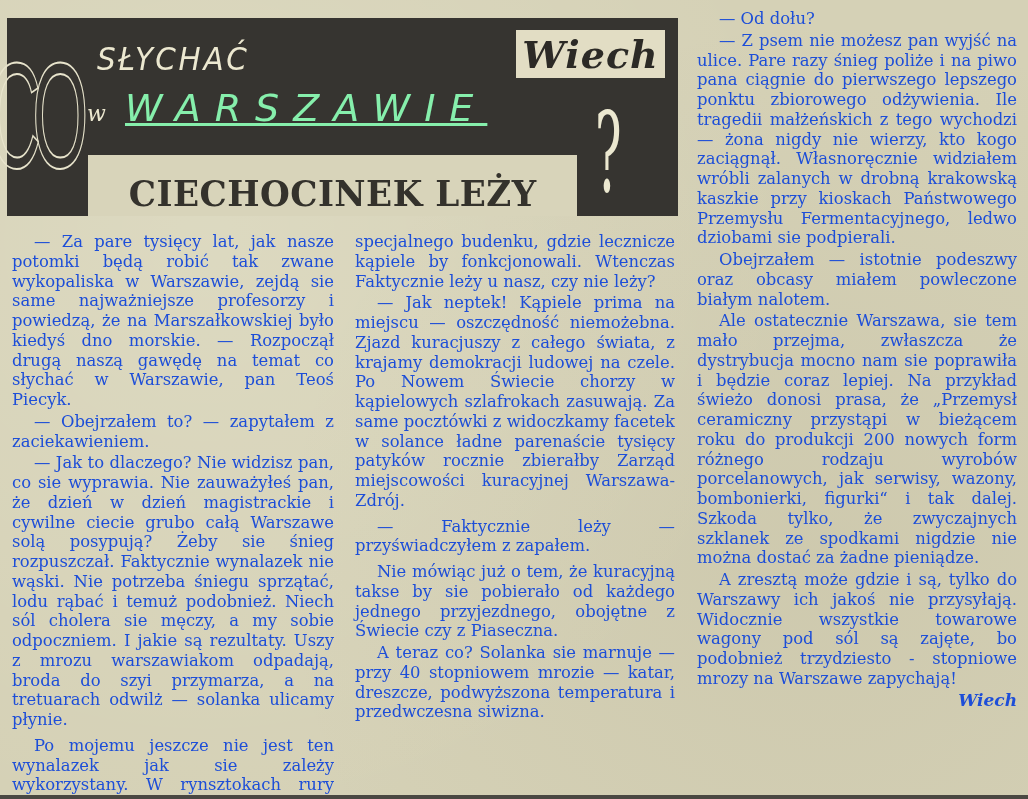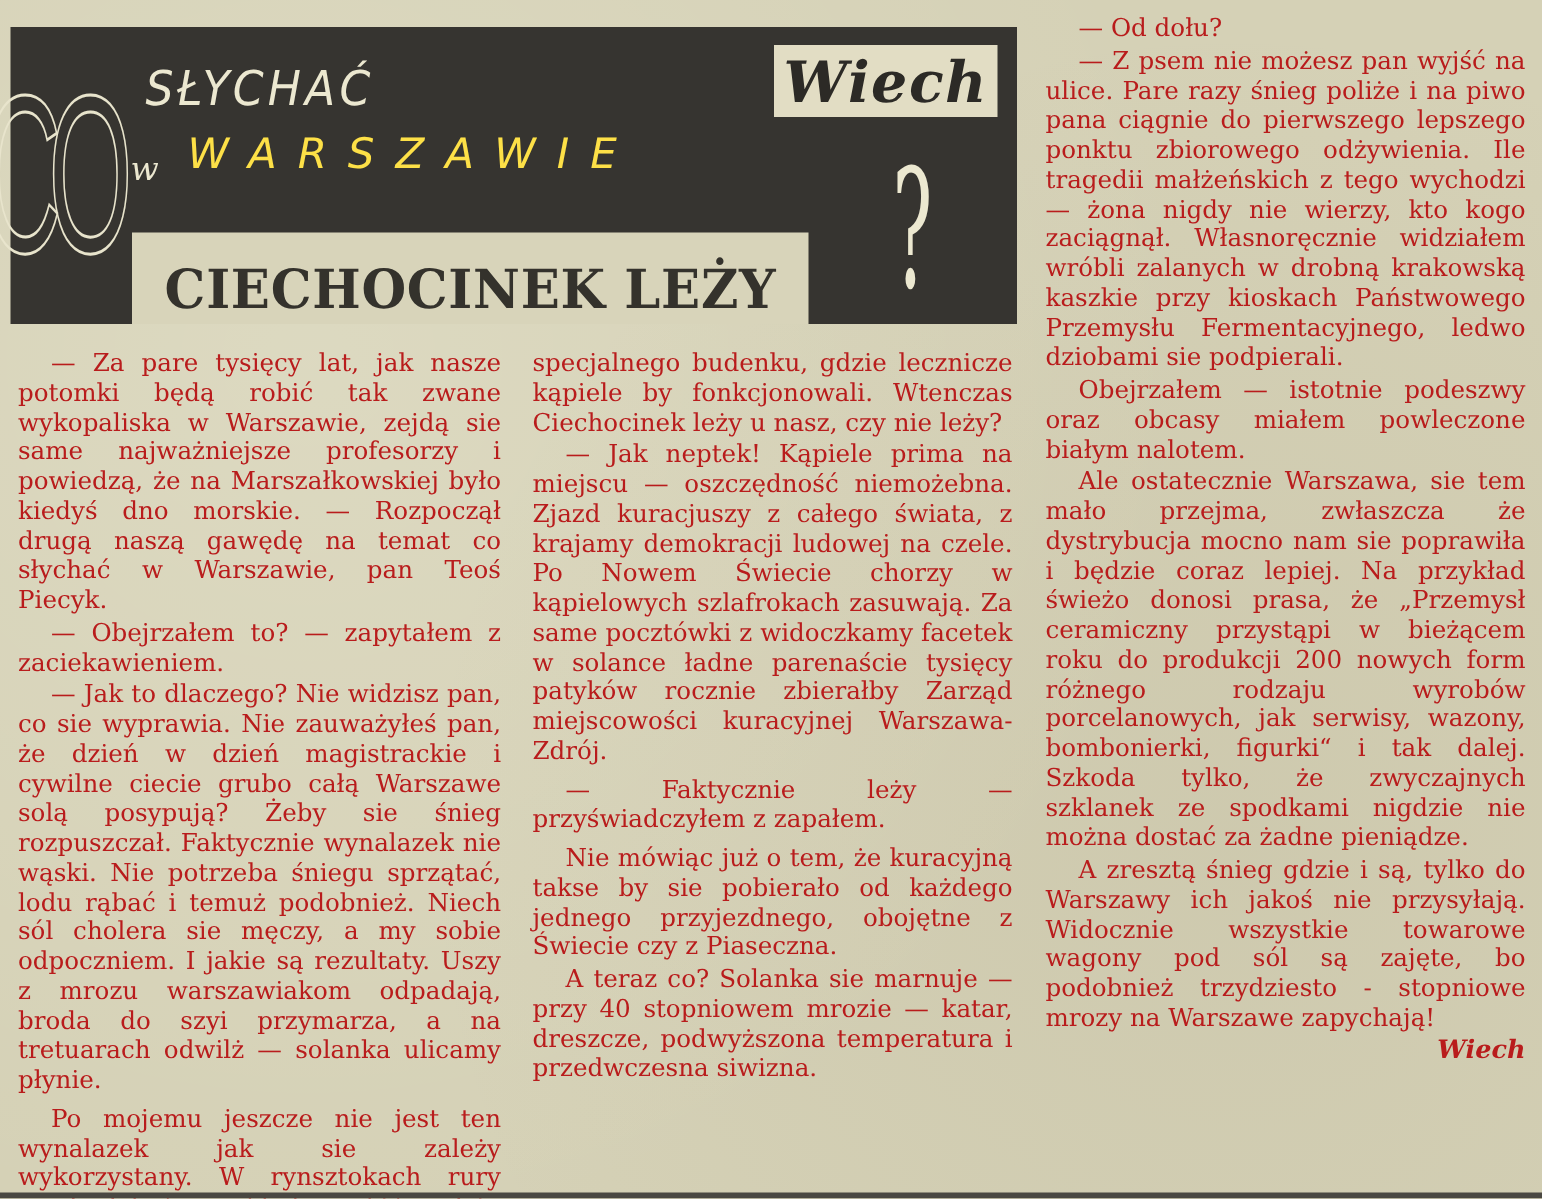--- a/index.html
+++ b/index.html
@@ -70,26 +70,27 @@
       position: absolute;
       left: 80px; top: 83px;
       color: #ece8d0;
       font-family: "DejaVu Serif", serif;
       font-style: italic;
       font-size: 22px;
     }
     .mh-warszawie {
       position: absolute;
       left: 118px; top: 68px;
-      color: #fde047;
+      color: #86efac;
       font-family: "DejaVu Sans", sans-serif;
       font-style: italic;
       font-weight: 300;
-      font-size: 28px;
+      font-size: 38px;
       letter-spacing: 14px;
+      text-decoration: underline;
     }
     .mh-author-box {
       position: absolute;
       left: 509px; top: 12px;
       width: 149px; height: 48px;
       background: #e2ddc4;
       display: flex; align-items: center; justify-content: center;
     }
     .mh-author {
       font-family: "DejaVu Serif", serif;
@@ -106,41 +107,41 @@
       font-family: "DejaVu Serif", serif;
       font-weight: 100;
       font-size: 110px;
       line-height: 1;
       transform: scaleX(0.45);
       transform-origin: left;
     }
     .mh-title-box {
       position: absolute;
       left: 81px; top: 137px;
-      width: 451px; height: 61px;
+      width: 489px; height: 61px;
       background: #d8d4ba;
       display: flex; align-items: flex-end; justify-content: center;
     }
     .mh-title {
       font-family: "DejaVu Serif", serif;
       font-weight: bold;
       font-size: 36px;
       color: #34322c;
       letter-spacing: 0.5px;
       margin-bottom: 2px;
       transform: scaleX(0.95);
     }
 
     
     .col {
       position: absolute;
       font-size: 16.4px;
       line-height: 19.75px;
       text-align: justify;
-      color: #b91c1c;
+      color: #1d4ed8;
     }
     .col p {
       margin: 0 0 2px 0;
       text-indent: 22px;
     }
     .col p.cont { text-indent: 0; }
     .col p.gap { margin-bottom: 6px; }
     #col-1 { left: 12px; top: 232px; width: 322px; }
     #col-2 { left: 355px; top: 232px; width: 320px; }
     #col-3 { left: 697px; top: 9px;   width: 320px; }
@@ -176,29 +177,29 @@
 </div>
 
 <div class="col" id="col-1">
   <p>— Za pare tysięcy lat, jak nasze potomki będą robić tak zwane wykopaliska w Warszawie, zejdą sie same najważniejsze profesorzy i powiedzą, że na Marszałkowskiej było kiedyś dno morskie. — Rozpoczął drugą naszą gawędę na temat co słychać w Warszawie, pan Teoś Piecyk.</p>
   <p>— Obejrzałem to? — zapytałem z zaciekawieniem.</p>
   <p class="gap">— Jak to dlaczego? Nie widzisz pan, co sie wyprawia. Nie zauważyłeś pan, że dzień w dzień magistrackie i cywilne ciecie grubo całą Warszawe solą posypują? Żeby sie śnieg rozpuszczał. Faktycznie wynalazek nie wąski. Nie potrzeba śniegu sprzątać, lodu rąbać i temuż podobnież. Niech sól cholera sie męczy, a my sobie odpoczniem. I jakie są rezultaty. Uszy z mrozu warszawiakom odpadają, broda do szyi przymarza, a na tretuarach odwilż — solanka ulicamy płynie.</p>
   <p>Po mojemu jeszcze nie jest ten wynalazek jak sie zależy wykorzystany. W rynsztokach rury powinni być pozakładane, któremi ta solanka płynęła b sobie spokojnie do</p>
 </div>
 
 <div class="col" id="col-2">
-  <p class="cont">specjalnego budenku, gdzie lecznicze kąpiele by fonkcjonowali. Wtenczas Ciechocinek leży u nasz, czy nie leży?</p>
+  <p class="cont">specjalnego budenku, gdzie lecznicze kąpiele by fonkcjonowali. Wtenczas Faktycznie leży u nasz, czy nie leży?</p>
   <p class="gap">— Jak neptek! Kąpiele prima na miejscu — oszczędność niemożebna. Zjazd kuracjuszy z całego świata, z krajamy demokracji ludowej na czele. Po Nowem Świecie chorzy w kąpielowych szlafrokach zasuwają. Za same pocztówki z widoczkamy facetek w solance ładne parenaście tysięcy patyków rocznie zbierałby Zarząd miejscowości kuracyjnej Warszawa-Zdrój.</p>
   <p class="gap">— Faktycznie leży — przyświadczyłem z zapałem.</p>
   <p>Nie mówiąc już o tem, że kuracyjną takse by sie pobierało od każdego jednego przyjezdnego, obojętne z Świecie czy z Piaseczna.</p>
   <p>A teraz co? Solanka sie marnuje — przy 40 stopniowem mrozie — katar, dreszcze, podwyższona temperatura i przedwczesna siwizna.</p>
 </div>
 
 <div class="col" id="col-3">
   <p>— Od dołu?</p>
   <p>— Z psem nie możesz pan wyjść na ulice. Pare razy śnieg poliże i na piwo pana ciągnie do pierwszego lepszego ponktu zbiorowego odżywienia. Ile tragedii małżeńskich z tego wychodzi — żona nigdy nie wierzy, kto kogo zaciągnął. Własnoręcznie widziałem wróbli zalanych w drobną krakowską kaszkie przy kioskach Państwowego Przemysłu Fermentacyjnego, ledwo dziobami sie podpierali.</p>
   <p>Obejrzałem — istotnie podeszwy oraz obcasy miałem powleczone białym nalotem.</p>
   <p>Ale ostatecznie Warszawa, sie tem mało przejma, zwłaszcza że dystrybucja mocno nam sie poprawiła i będzie coraz lepiej. Na przykład świeżo donosi prasa, że „Przemysł ceramiczny przystąpi w bieżącem roku do produkcji 200 nowych form różnego rodzaju wyrobów porcelanowych, jak serwisy, wazony, bombonierki, figurki“ i tak dalej. Szkoda tylko, że zwyczajnych szklanek ze spodkami nigdzie nie można dostać za żadne pieniądze.</p>
-  <p>A zresztą śnieg gdzie i są, tylko do Warszawy ich jakoś nie przysyłają. Widocznie wszystkie towarowe wagony pod sól są zajęte, bo podobnież trzydziesto - stopniowe mrozy na Warszawe zapychają!</p>
+  <p>A zresztą może gdzie i są, tylko do Warszawy ich jakoś nie przysyłają. Widocznie wszystkie towarowe wagony pod sól są zajęte, bo podobnież trzydziesto - stopniowe mrozy na Warszawe zapychają!</p>
   <p class="signature">Wiech</p>
 </div>
 
 <div class="bottom-strip"></div>
 
 </body></html>

